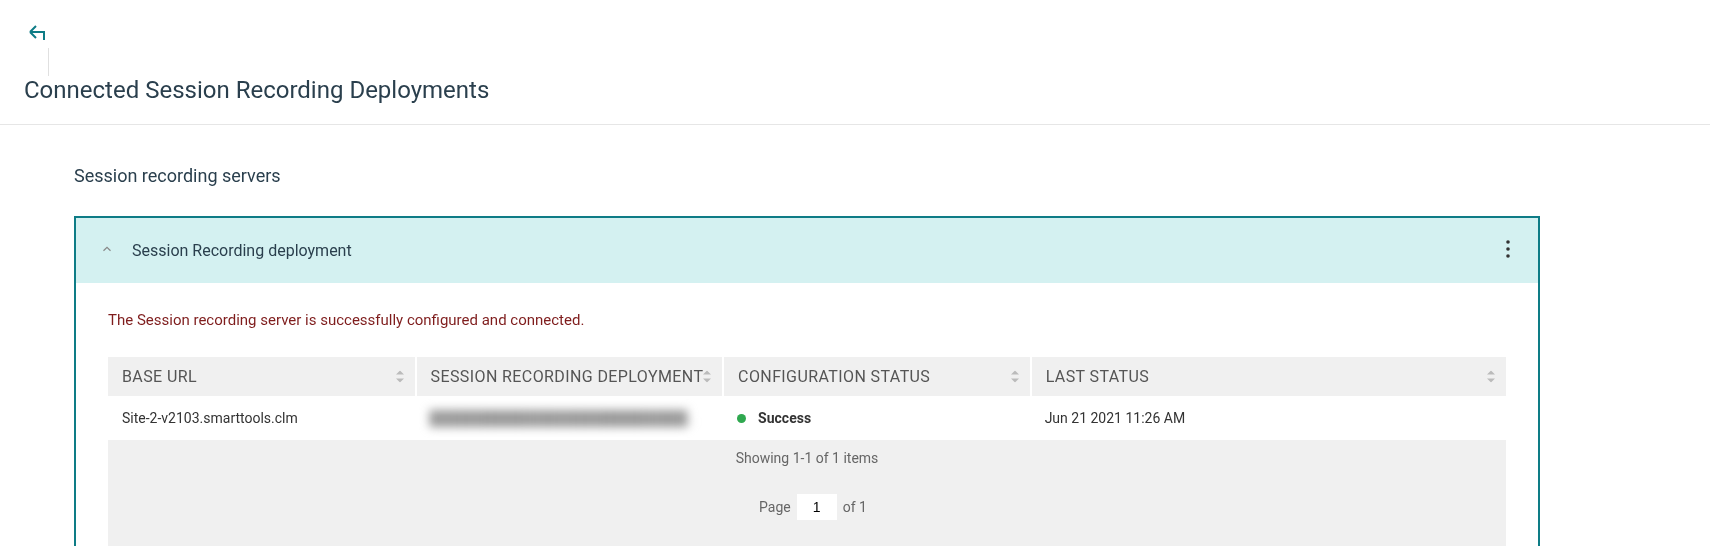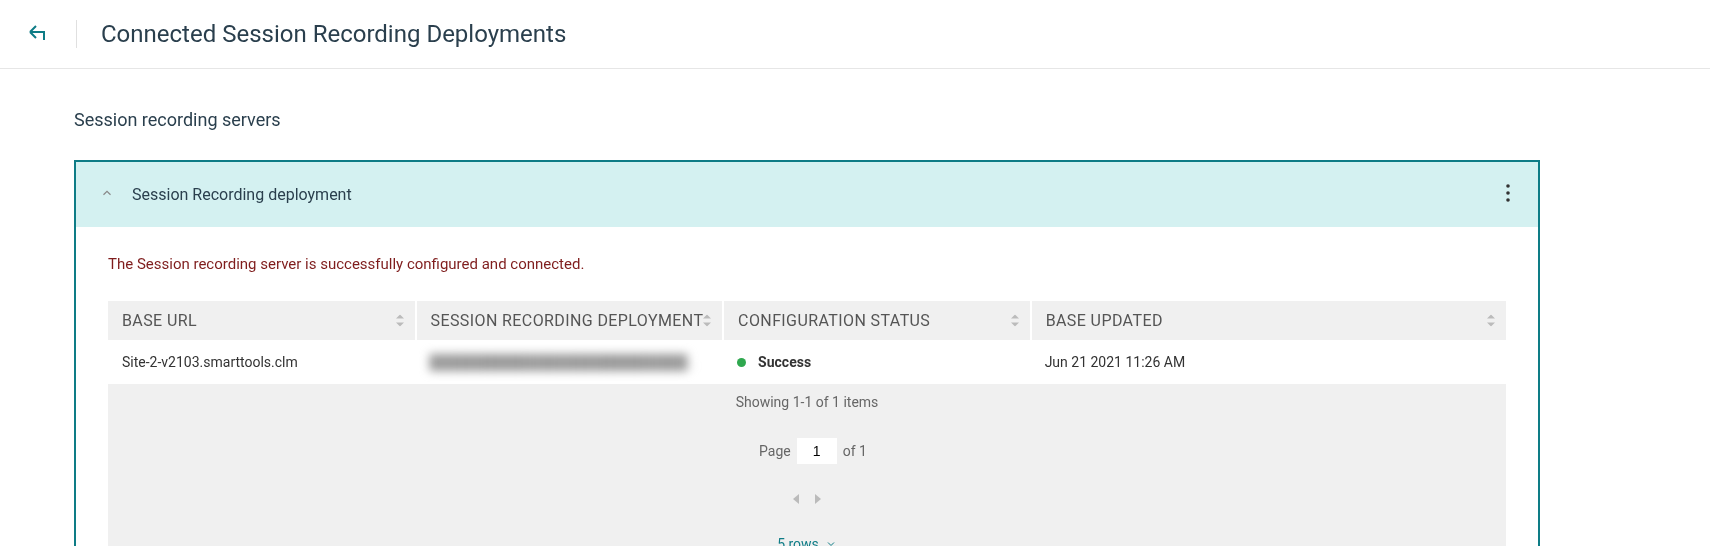--- a/index.html
+++ b/index.html
@@ -7,20 +7,21 @@
       font-family: -apple-system, BlinkMacSystemFont, "Segoe UI", Roboto, Arial, sans-serif;
       background: #ffffff;
       color: #333333;
       font-size: 14px;
     }
     .header {
       display: flex;
       align-items: flex-start;
       padding: 20px 24px;
       border-bottom: 1px solid #e6e6e6;
+      flex-direction: column;
     }
     .back-btn {
       display: inline-flex;
       align-items: center;
       justify-content: center;
       width: 28px;
       height: 28px;
       cursor: pointer;
       color: #0e7c86;
     }
@@ -204,21 +205,21 @@
                   </svg></span>
             </th>
             <th style="width:22%;">
               <span>CONFIGURATION STATUS</span>
               <span class="sort-icon"><svg width="10" height="12" viewBox="0 0 10 12" fill="currentColor">
                     <polygon points="5,0 9,4 1,4"></polygon>
                     <polygon points="5,12 9,8 1,8"></polygon>
                   </svg></span>
             </th>
             <th>
-              <span>BASE UPDATED</span>
+              <span>LAST STATUS</span>
               <span class="sort-icon"><svg width="10" height="12" viewBox="0 0 10 12" fill="currentColor">
                     <polygon points="5,0 9,4 1,4"></polygon>
                     <polygon points="5,12 9,8 1,8"></polygon>
                   </svg></span>
             </th>
           </tr>
         </thead>
         <tbody>
           <tr>
             <td>Site-2-v2103.smarttools.clm</td>

